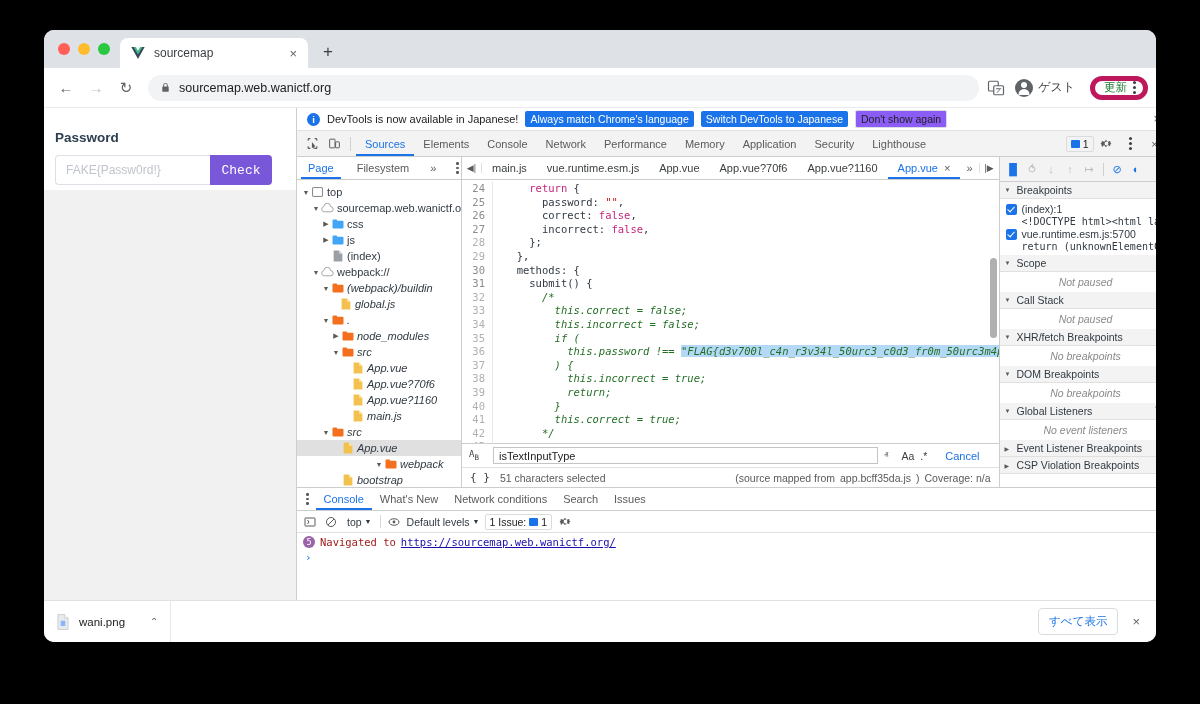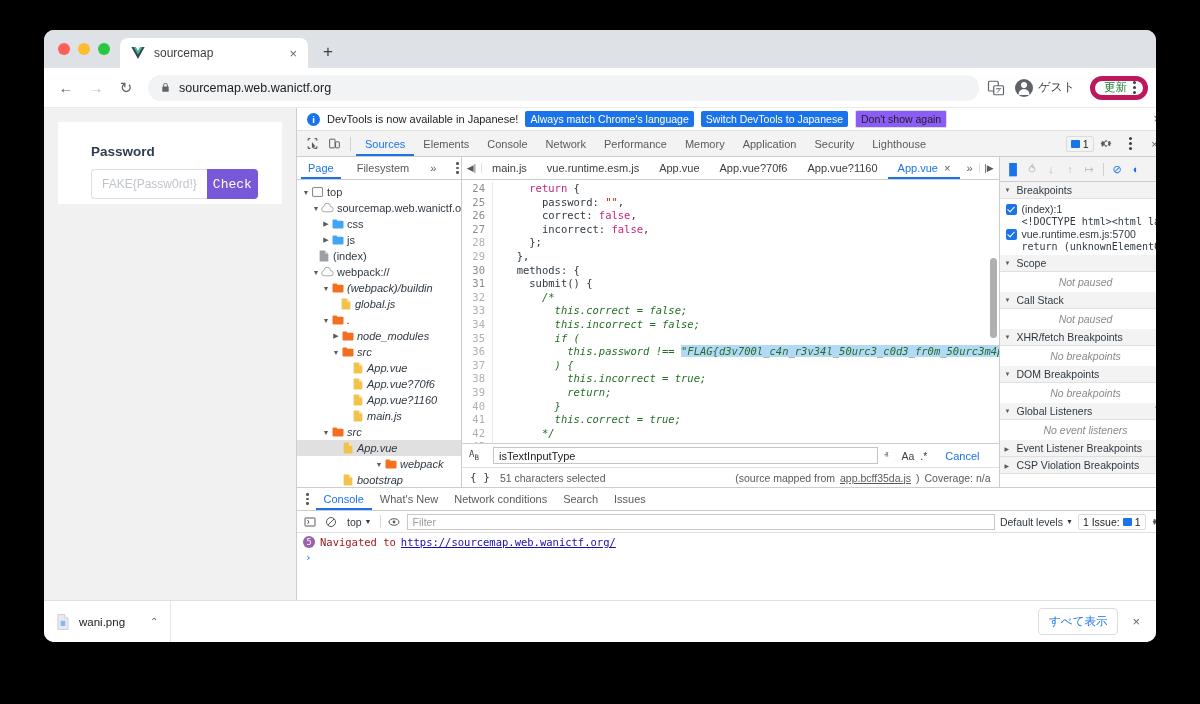--- a/index.html
+++ b/index.html
@@ -85,21 +85,21 @@
   }
   .kebab { display:flex; flex-direction:column; gap:2px; align-items:center; padding: 0 3px; }
   .kebab i { width:3px; height:3px; border-radius:50%; background:#3c4043; display:block; }
 
   
   .content { display: flex; height: 512px; background: #f1f1f1; }
 
   
   .page-pane { width: 252px; background: #f1f1f1; position: relative; flex: 0 0 252px; }
   .pw-card {
-    background: #fff; margin: 14px; padding: 22px 24px 26px 33px;
+    background: #fff; margin: 0; padding: 22px 24px 26px 11px;
     height: 82px;
   }
   .pw-label { font-size: 13.5px; font-weight: bold; color: #2c3e50; margin-bottom: 10px; }
   .pw-row { display: flex; height: 30px; }
   .pw-input {
     flex: 1; border: 1px solid #dcdfe6; border-right: none;
     border-radius: 4px 0 0 4px; font-size: 12px; color: #c0c4cc;
     display: flex; align-items: center; padding: 0 10px;
     background: #fff;
   }
@@ -215,21 +215,21 @@
   .find-nav { display:flex; align-items:center; gap:7px; color:#5a5a5a; font-size:9px; }
   .find-opt { font-size: 10.5px; color: #3c4043; }
   .find-cancel { color: #1a73e8; font-size: 11px; padding: 0 12px; }
 
   .statusbar {
     height: 20px; border-top: 1px solid #e0e0e0; display: flex; align-items: center;
     padding: 0 8px; gap: 10px; font-size: 10.5px; color: #5a5a5a; background:#fff;
   }
   .braces { font-family:"DejaVu Sans Mono",monospace; color:#3c4043; font-size:11px; }
   .sb-right { margin-left:auto; display:flex; gap:5px; align-items:center; }
-  .sb-link { color:#5a5a5a; text-decoration: underline; }
+  .sb-link { color:#5a5a5a; }
 
   
   .dbg { width: 172px; flex: 0 0 172px; display: flex; flex-direction: column; background: #fff; }
   .dbg-toolbar {
     height: 25px; border-bottom: 1px solid #cdcdcd; display: flex; align-items: center;
     gap: 2px; padding: 0 5px; background: #f3f3f3;
   }
   .dbg-btn { width:17px; height:17px; display:flex; align-items:center; justify-content:center; color:#5a5a5a; font-size:11px; }
   .dbg-btn.on { color: #1a73e8; }
   .dbg-btn.dim { color: #bdbdbd; }
@@ -448,21 +448,21 @@
                 </div>
                 <div class="tnode" style="padding-left: 24px;">
                   <span class="tw right"></span>
                   <span class="ticon">
                     <svg width="12" height="10" viewBox="0 0 24 20">
                       <path d="M1 3a2 2 0 012-2h6l2 2.5h10a2 2 0 012 2V17a2 2 0 01-2 2H3a2 2 0 01-2-2z" fill="#42a5f5"></path>
                     </svg>
                   </span>
                   <span class="">js</span>
                 </div>
-                <div class="tnode" style="padding-left: 10px;">
+                <div class="tnode" style="padding-left: 24px;">
                   <span class="tw"></span>
                   <span class="ticon">
                     <svg width="10" height="12" viewBox="0 0 18 22">
                       <path d="M1 1h10l6 6v14H1z" fill="#9aa0a6"></path>
                       <path d="M11 1v6h6" fill="#fff" opacity=".55"></path>
                     </svg>
                   </span>
                   <span class="">(index)</span>
                 </div>
                 <div class="tnode" style="padding-left: 14px;">
@@ -742,21 +742,20 @@
               <span>top</span>
               <span style="font-size:7px">▼</span>
             </div>
             <div class="fb-sep"></div>
             <div class="fb-ico">
               <svg width="12" height="12" viewBox="0 0 24 24">
                   <ellipse cx="12" cy="12" rx="10" ry="6.5" fill="none" stroke="#5a5a5a" stroke-width="2"></ellipse>
                   <circle cx="12" cy="12" r="2.8" fill="#5a5a5a"></circle>
                 </svg>
             </div>
-            <div class="filter-input">Filter</div>
             <div class="lvl-sel">
               <span>Default levels</span>
               <span style="font-size:7px">▼</span>
             </div>
             <div class="issue-pill">
               <span>1 Issue:</span>
               <span class="msg-sq"></span>
               <span>1</span>
             </div>
             <div class="fb-ico">

